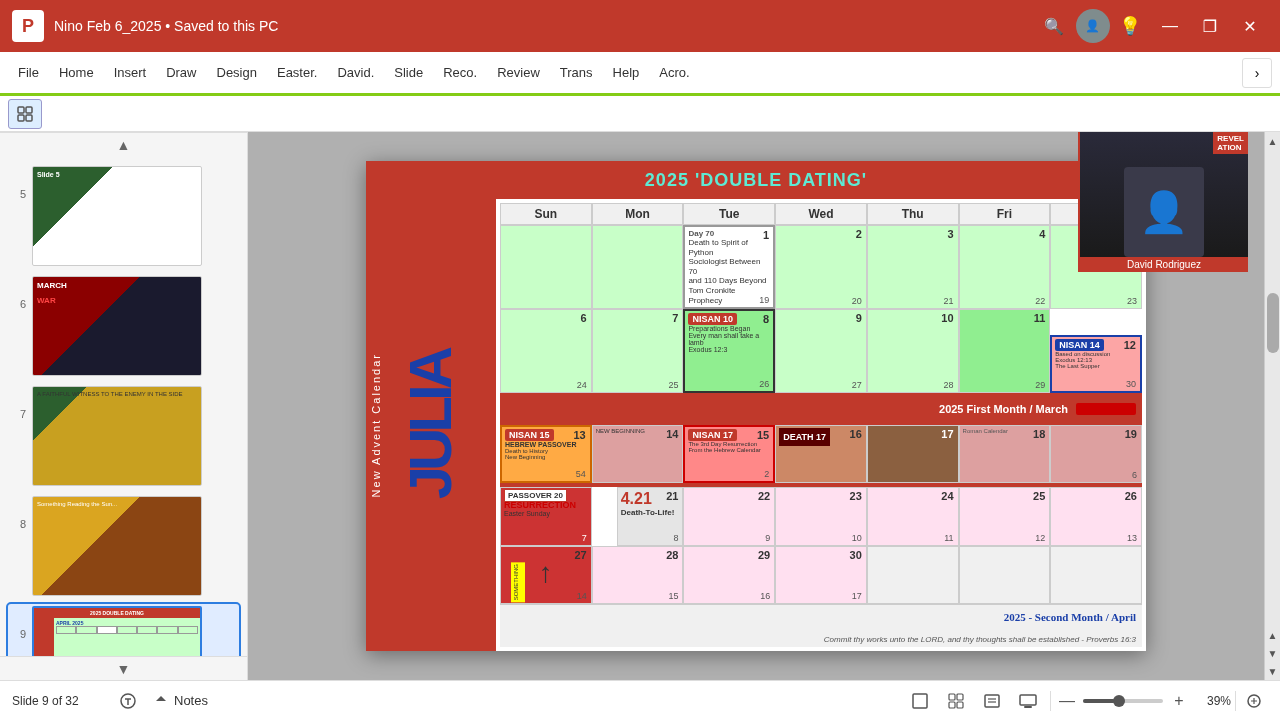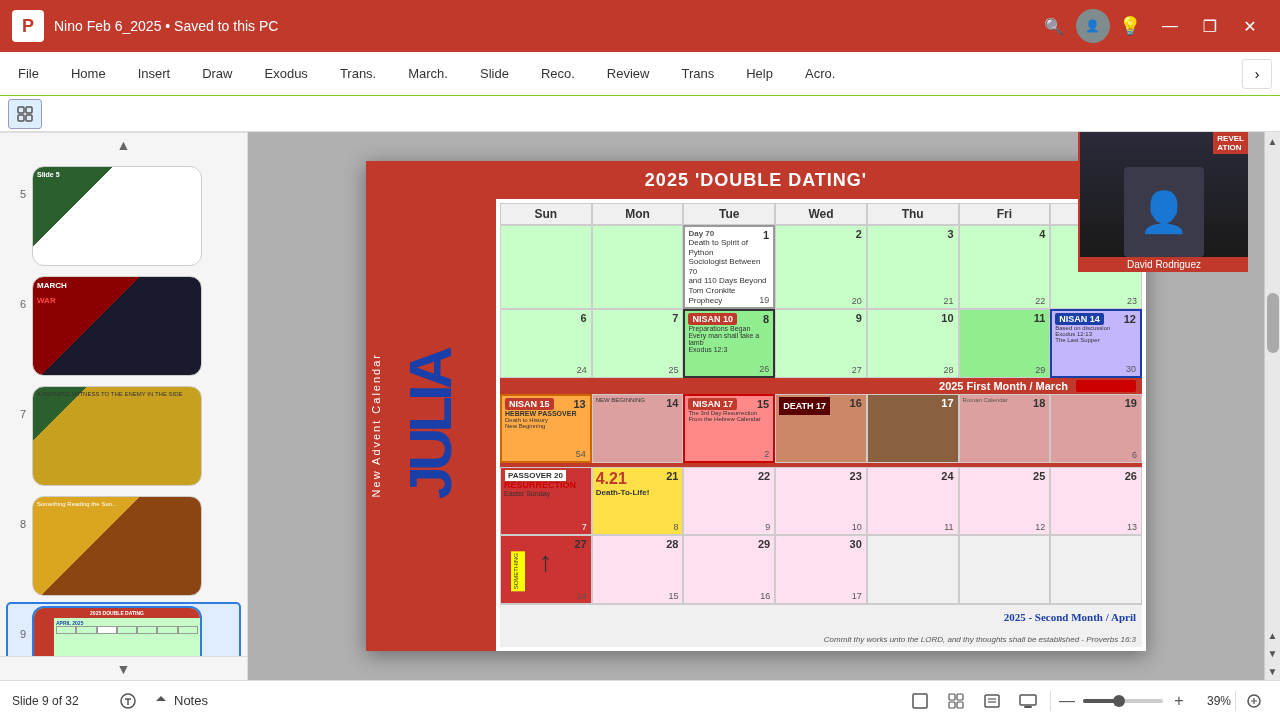--- a/index.html
+++ b/index.html
@@ -59,23 +59,22 @@
       font-size: 18px;
     }
 
     
     .menu-bar {
       background: white;
       height: 44px;
       display: flex;
       align-items: center;
       padding: 0 8px;
-      border-bottom: 1px solid #84cc16;
+      border-bottom: 3px solid #84cc16;
       flex-shrink: 0;
-      gap: 12px;
     }
     .menu-item {
       padding: 6px 10px;
       font-size: 13px;
       cursor: pointer;
       border-radius: 3px;
       color: #333;
     }
     .menu-expand-btn {
       margin-left: auto;
@@ -127,21 +126,21 @@
       width: 16px;
       text-align: right;
       margin-top: 22px;
       flex-shrink: 0;
     }
     .slide-preview {
       width: 170px;
       height: 100px;
       background: #e0e0e0;
       border: 1px solid #ccc;
-      border-radius: 12px;
+      border-radius: 2px;
       overflow: hidden;
       position: relative;
     }
     .slide-preview-5 { background: linear-gradient(135deg, #2c5f2e 30%, #fff 30%); }
     .slide-preview-6 { background: linear-gradient(135deg, #8b0000 40%, #1a1a2e 40%); }
     .slide-preview-7 { background: linear-gradient(135deg, #2c5f2e 20%, #c8a020 20%); }
     .slide-preview-8 { background: linear-gradient(135deg, #daa520 40%, #8b4513 40%); }
     .slide-preview-9 { background: linear-gradient(135deg, #90ee90 40%, #c8ffc8 40%); border: 2px solid #2d7de0; }
     .sidebar-scroll-btn {
       height: 24px;
@@ -212,21 +211,21 @@
       overflow: hidden;
     }
     .slide-header-red {
       background: #c0392b;
       height: 38px;
       display: flex;
       align-items: center;
       justify-content: center;
     }
     .slide-header-text {
-      color: #ffffff;
+      color: #5eead4;
       font-weight: bold;
       font-size: 18px;
       letter-spacing: 1px;
     }
     .slide-body {
       display: flex;
       height: calc(100% - 38px);
     }
     .slide-left-strip {
       width: 130px;
@@ -538,23 +537,23 @@
     <div class="title-btn">❐</div>
     <div class="title-btn close">✕</div>
   </div>
 </div>
 
 <div class="menu-bar">
   <div class="menu-item">File</div>
   <div class="menu-item">Home</div>
   <div class="menu-item">Insert</div>
   <div class="menu-item">Draw</div>
-  <div class="menu-item">Exodus</div>
-  <div class="menu-item">Trans.</div>
-  <div class="menu-item">March.</div>
+  <div class="menu-item">Design</div>
+  <div class="menu-item">Easter.</div>
+  <div class="menu-item">David.</div>
   <div class="menu-item">Slide</div>
   <div class="menu-item">Reco.</div>
   <div class="menu-item">Review</div>
   <div class="menu-item">Trans</div>
   <div class="menu-item">Help</div>
   <div class="menu-item">Acro.</div>
   <div class="menu-expand-btn">›</div>
 </div>
 
 <div class="toolbar-section">
@@ -717,29 +716,29 @@
                 <div class="cell-sub-number">27</div>
               </div>
               <div class="cal-cell green-light">
                 <div class="cell-number">10</div>
                 <div class="cell-sub-number">28</div>
               </div>
               <div class="cal-cell" style="background:#90ee90;">
                 <div class="cell-number">11</div>
                 <div class="cell-sub-number">29</div>
               </div>
-              <div class="cal-cell" style="background:#c4b5fd;border:2px solid #1a3fa8;">
+              <div class="cal-cell" style="background:#fca5a5;border:2px solid #1a3fa8;margin-top:26px;">
                 <span class="nisan-badge-blue">NISAN 14</span>
                 <div class="cell-number">12</div>
                 <div style="font-size:6px;color:#333;">Based on discussion<br>Exodus 12:13<br>The Last Supper</div>
                 <div class="cell-sub-number">30</div>
               </div>
             </div>
 
-            <div style="grid-column:1/-1;background:#c0392b;display:flex;align-items:center;justify-content:flex-end;padding:2px 6px;">
+            <div style="grid-column:1/-1;background:#c0392b;display:flex;align-items:center;justify-content:flex-end;padding:10px 6px;">
               <span style="color:white;font-size:11px;font-weight:bold;">2025 First Month / March</span>
               <div style="margin-left:8px;background:#cc0000;width:60px;height:12px;border-radius:2px;"></div>
             </div>
 
             <div class="cal-week">
               <div class="cal-cell" style="background:#ffaa44;border:2px solid #cc6600;">
                 <span class="nisan-badge">NISAN 15</span>
                 <div class="cell-number">13</div>
                 <div style="font-size:7px;color:#333;font-weight:bold;">HEBREW PASSOVER</div>
                 <div style="font-size:6px;color:#333;">Death to History<br>New Beginning</div>
@@ -774,21 +773,21 @@
 
             <div style="height:4px;background:#c0392b;width:100%;"></div>
 
             <div class="cal-week">
               <div class="cal-cell" style="background:#cc3333;">
                 <span class="resurrection-badge">PASSOVER 20</span>
                 <div style="font-size:9px;font-weight:bold;color:#cc0000;">RESURRECTION</div>
                 <div style="font-size:7px;color:#333;">Easter Sunday</div>
                 <div class="cell-sub-number" style="color:white;">7</div>
               </div>
-              <div class="cal-cell" style="background:#fde047;">
+              <div class="cal-cell" style="background:#e5e5e5;margin-left:25px;">
                 <div class="four21-text">4.21</div>
                 <div class="cell-number">21</div>
                 <div style="font-size:8px;color:#333;font-weight:bold;">Death-To-Life!</div>
                 <div class="cell-sub-number">8</div>
               </div>
               <div class="cal-cell pink-light">
                 <div class="cell-number">22</div>
                 <div class="cell-sub-number">9</div>
               </div>
               <div class="cal-cell pink-light">

